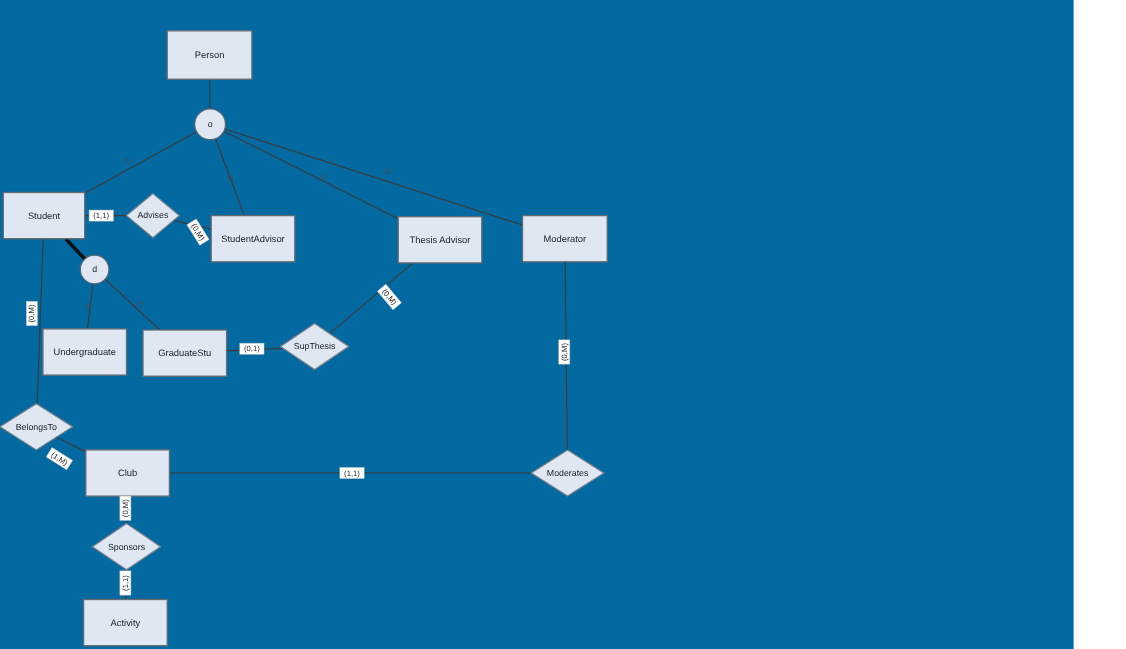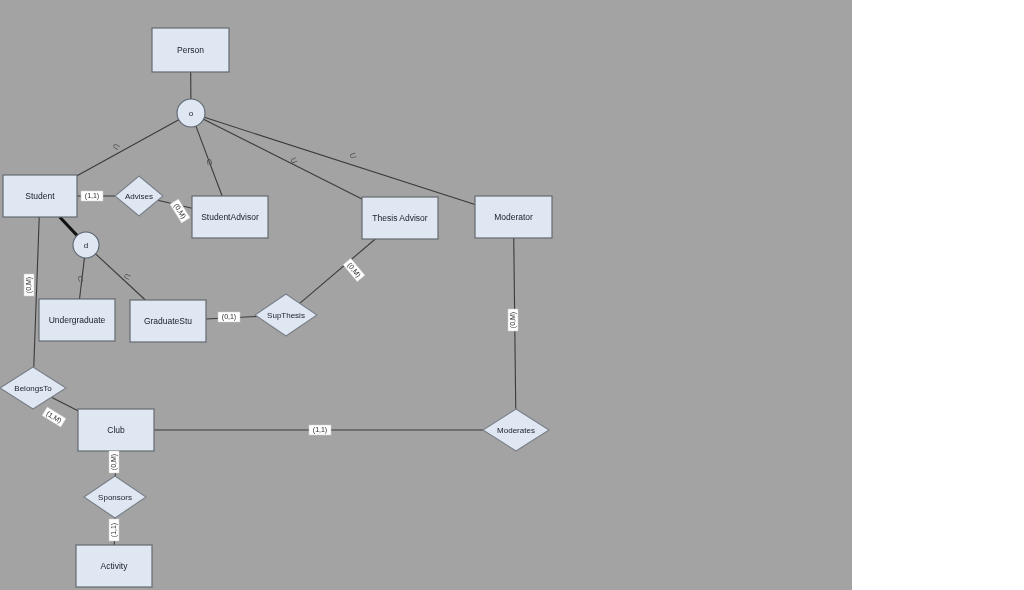--- a/index.html
+++ b/index.html
@@ -2,23 +2,23 @@
 <html><head>
 <meta charset="utf-8">
 <style>
   html, body {
     margin: 0;
     padding: 0;
     background: #ffffff;
   }
   #canvas-wrap {
     position: relative;
-    width: 852px;
+    width: 976px;
     height: 590px;
-    background: #a3a3a3;
+    background: #0369a1;
     overflow: hidden;
     font-family: "Liberation Sans", sans-serif;
   }
   svg#er-svg {
     position: absolute;
     left: 0;
     top: 0;
     width: 1024px;
     height: 590px;
   }

